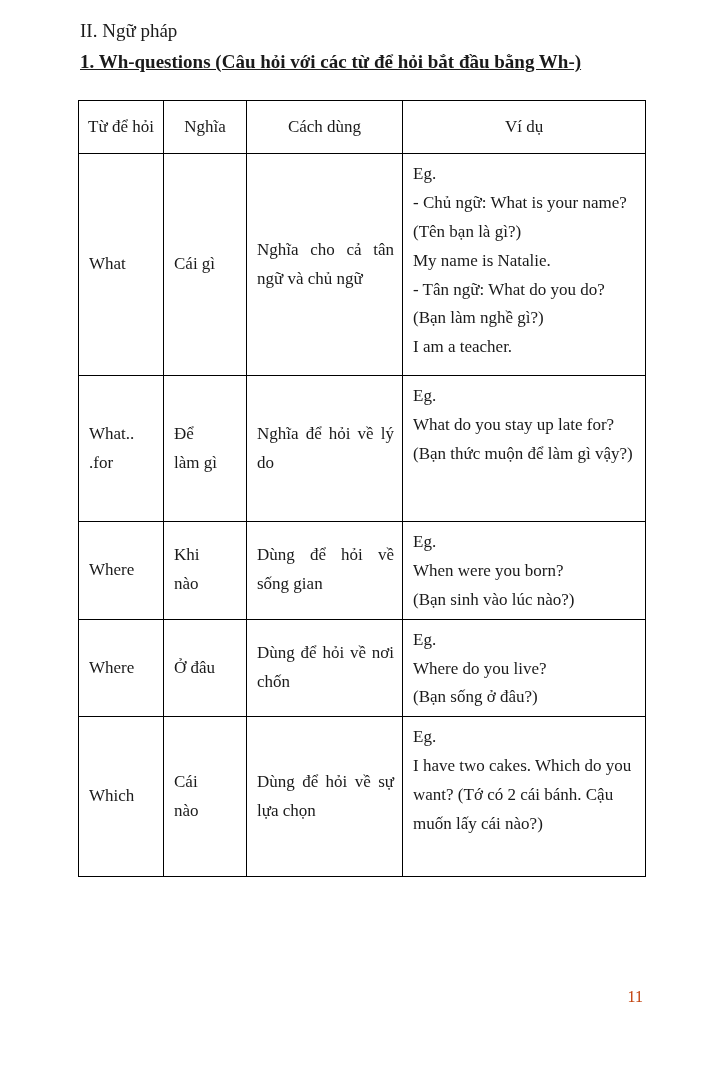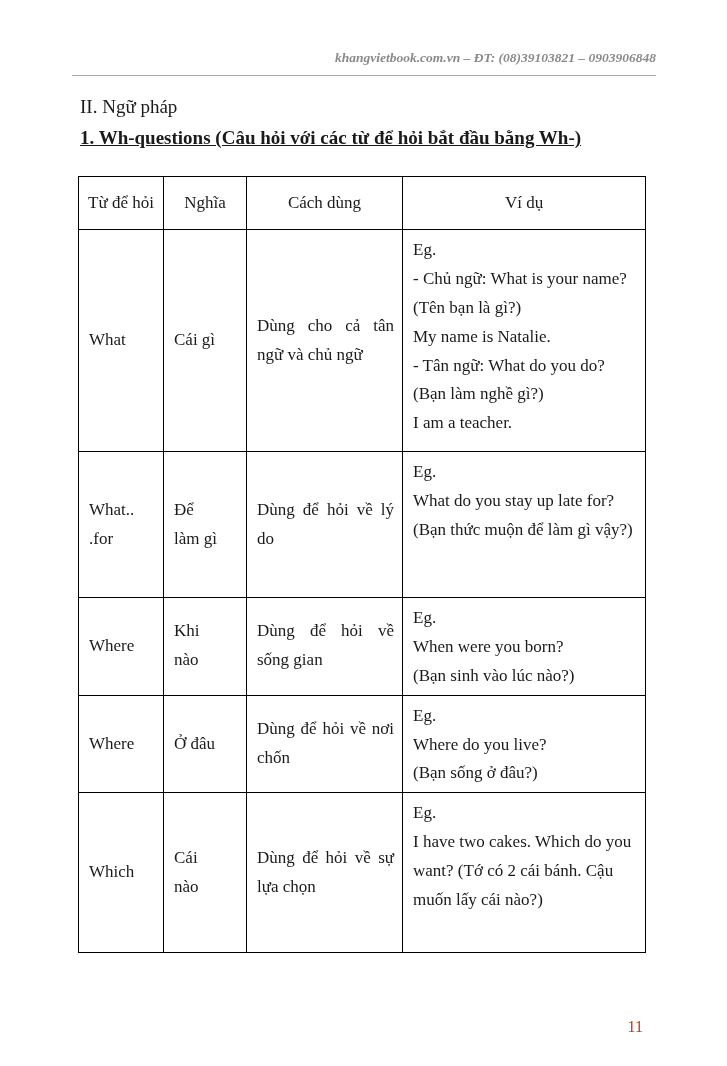--- a/index.html
+++ b/index.html
@@ -79,21 +79,20 @@
     top:968px;
     font-size:16px;
     color:#c2410c;
   }
 </style>
 </head>
 <body>
 
 <div class="page">
 
-  <div class="running-header">khangvietbook.com.vn – ĐT: (08)39103821 – 0903906848</div>
 
   <div class="section-title">II. Ngữ pháp</div>
 
   <div class="subsection-title">1. Wh-questions (Câu hỏi với các từ để hỏi bắt đầu bằng Wh-)</div>
 
   <table class="grammar">
     <colgroup>
       <col class="c1">
         <col class="c2">
         <col class="c3">
@@ -104,33 +103,33 @@
         <th>Từ để hỏi</th>
         <th>Nghĩa</th>
         <th>Cách dùng</th>
         <th>Ví dụ</th>
       </tr>
     </thead>
     <tbody>
       <tr>
         <td class="word">What</td>
         <td class="meaning">Cái gì</td>
-        <td class="usage">Dùng cho cả tân ngữ và chủ ngữ</td>
+        <td class="usage">Nghĩa cho cả tân ngữ và chủ ngữ</td>
         <td class="example">Eg.
 - Chủ ngữ: What is your name? (Tên bạn là gì?)
 My name is Natalie.
 - Tân ngữ: What do you do? (Bạn làm nghề gì?)
 I am a teacher.</td>
       </tr>
       <tr>
         <td class="word">What..
 .for</td>
         <td class="meaning">Để
 làm gì</td>
-        <td class="usage">Dùng để hỏi về lý do</td>
+        <td class="usage">Nghĩa để hỏi về lý do</td>
         <td class="example">Eg.
 What do you stay up late for?
 (Bạn thức muộn để làm gì vậy?)</td>
       </tr>
       <tr>
         <td class="word">Where</td>
         <td class="meaning">Khi
 nào</td>
         <td class="usage">Dùng để hỏi về sống gian</td>
         <td class="example">Eg.

